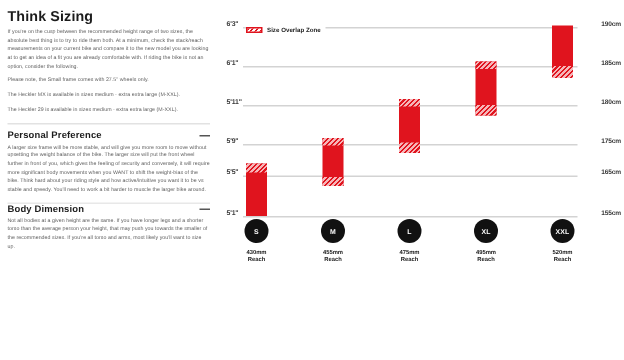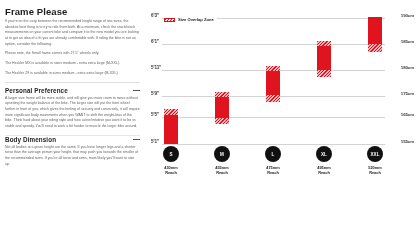--- a/index.html
+++ b/index.html
@@ -127,21 +127,21 @@
 </style>
 </head>
 <body>
 
 <div class="page">
 
   <div class="left-col">
 
     <div class="section">
       <div class="sec-head">
-        <span class="sec-title-main">Frame Please</span>
+        <span class="sec-title-main">Think Sizing</span>
       </div>
       <div class="body-text">
         <p>If you're on the cusp between the recommended height range of two sizes, the absolute best thing is to try to ride them both. At a minimum, check the stack/reach measurements on your current bike and compare it to the new model you are looking at to get an idea of a fit you are already comfortable with. If riding the bike is not an option, consider the following.</p>
         <p>Please note, the Small frame comes with 27.5" wheels only.</p>
         <p>The Heckler MX is available in sizes medium - extra extra large (M-XXL).</p>
         <p>The Heckler 29 is available in sizes medium - extra extra large (M-XXL).</p>
       </div>
     </div>
 
     <div class="divider"></div>

